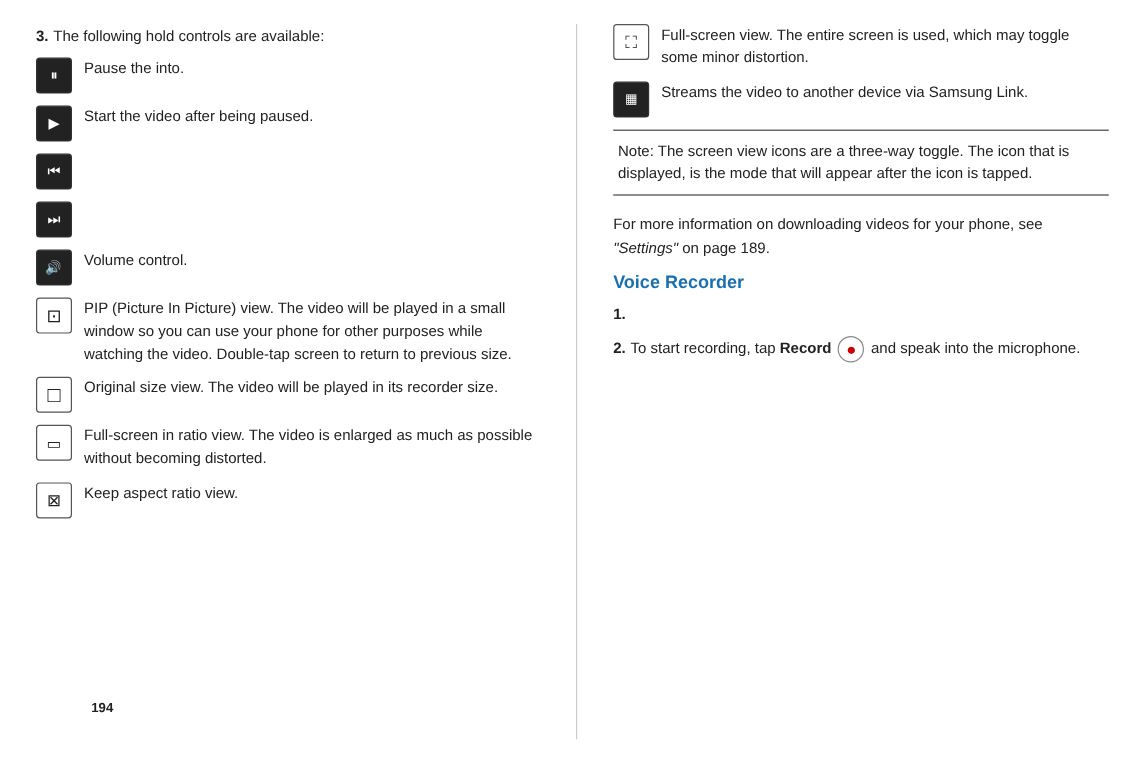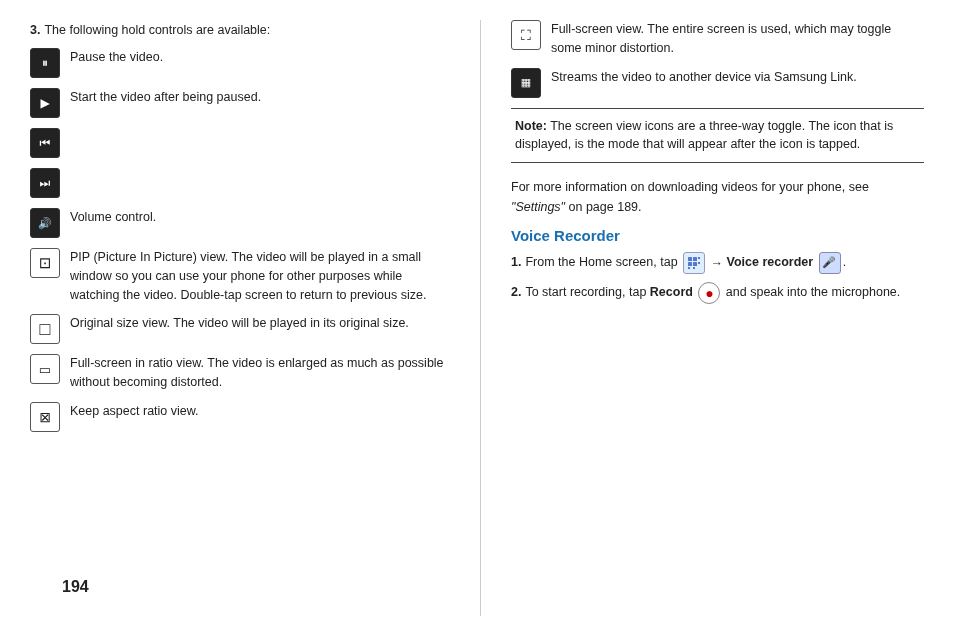--- a/index.html
+++ b/index.html
@@ -118,22 +118,22 @@
       background: #ccddff;
       border: 1px solid #88a;
       color: #334;
       width: 22px;
       height: 22px;
       border-radius: 3px;
     }
     .page-num {
       position: absolute;
       bottom: 20px;
-      left: 32px;
-      font-size: 16px;
+      left: 46px;
+      font-size: 11px;
       font-weight: bold;
     }
     .left-col {
       position: relative;
     }
   </style>
 </head>
 <body>
 
 <div class="page">
@@ -141,21 +141,21 @@
   <div class="left-col">
     <div class="numbered-item">
       <span class="num">3.</span>
       <span>The following hold controls are available:</span>
     </div>
 
     <div class="item-row">
       <div class="icon-box">
         <span>⏸</span>
       </div>
-      <span class="item-text">Pause the video.</span>
+      <span class="item-text">Pause the into.</span>
     </div>
 
     <div class="item-row">
       <div class="icon-box">
         <span>▶</span>
       </div>
       <span class="item-text">Start the video after being paused.</span>
     </div>
 
     <div class="item-row">
@@ -181,21 +181,21 @@
       <div class="icon-box light" style="font-size:15px;">
         <span>⊡</span>
       </div>
       <span class="item-text">PIP (Picture In Picture) view. The video will be played in a small window so you can use your phone for other purposes while watching the video. Double-tap screen to return to previous size.</span>
     </div>
 
     <div class="item-row">
       <div class="icon-box light" style="font-size:18px;">
         <span>□</span>
       </div>
-      <span class="item-text">Original size view. The video will be played in its original size.</span>
+      <span class="item-text">Original size view. The video will be played in its recorder size.</span>
     </div>
 
     <div class="item-row">
       <div class="icon-box light" style="font-size:13px;">
         <span>▭</span>
       </div>
       <span class="item-text">Full-screen in ratio view. The video is enlarged as much as possible without becoming distorted.</span>
     </div>
 
     <div class="item-row">
@@ -218,49 +218,32 @@
     </div>
 
     <div class="item-row">
       <div class="icon-box" style="font-size:11px;">
         <span>▦</span>
       </div>
       <span class="item-text">Streams the video to another device via Samsung Link.</span>
     </div>
 
     <div class="note-box">
-      <span style="font-weight:bold;margin-top:47px;">Note:</span><span> The screen view icons are a three-way toggle. The icon that is displayed, is the mode that will appear after the icon is tapped.</span>
+      <span style="font-weight:normal;margin-top:47px;">Note:</span><span> The screen view icons are a three-way toggle. The icon that is displayed, is the mode that will appear after the icon is tapped.</span>
     </div>
 
     <div class="body-text">
       For more information on downloading videos for your phone, see <em>"Settings"</em> on page 189.
     </div>
 
     <div class="section-title">Voice Recorder</div>
 
 
     <div class="numbered-item">
       <span class="num">1.</span>
-      <span>
-        From the Home screen, tap
-        <span class="inline-icon grid" style="display:inline-flex;width:22px;height:22px;font-size:11px;vertical-align:middle;background:#ddeeff;border:1px solid #99b;border-radius:3px;align-items:center;justify-content:center;margin:0 2px;">
-          <svg width="14" height="14" viewBox="0 0 14 14">
-            <rect x="1" y="1" width="4" height="4" fill="#5577cc" rx="0.5"></rect>
-            <rect x="6" y="1" width="4" height="4" fill="#5577cc" rx="0.5"></rect>
-            <rect x="1" y="6" width="4" height="4" fill="#5577cc" rx="0.5"></rect>
-            <rect x="6" y="6" width="4" height="4" fill="#5577cc" rx="0.5"></rect>
-            <rect x="11" y="1" width="2" height="2" fill="#5577cc" rx="0.3"></rect>
-            <rect x="11" y="6" width="2" height="2" fill="#5577cc" rx="0.3"></rect>
-            <rect x="1" y="11" width="2" height="2" fill="#5577cc" rx="0.3"></rect>
-            <rect x="6" y="11" width="2" height="2" fill="#5577cc" rx="0.3"></rect>
-          </svg>
-        </span>
-        → <strong>Voice recorder</strong>
-        <span class="inline-icon small-app" style="display:inline-flex;width:22px;height:22px;font-size:11px;vertical-align:middle;background:#ccddff;border:1px solid #88a;border-radius:3px;align-items:center;justify-content:center;margin:0 2px;">🎤</span>.
-      </span>
     </div>
 
     <div class="numbered-item">
       <span class="num">2.</span>
       <span>
         To start recording, tap <strong>Record</strong>
         <span class="inline-icon record" style="display:inline-flex;width:22px;height:22px;font-size:14px;vertical-align:middle;background:#fff;border:1.5px solid #888;border-radius:50%;color:#cc0000;align-items:center;justify-content:center;margin:0 2px;">●</span>
         and speak into the microphone.
       </span>
     </div>

